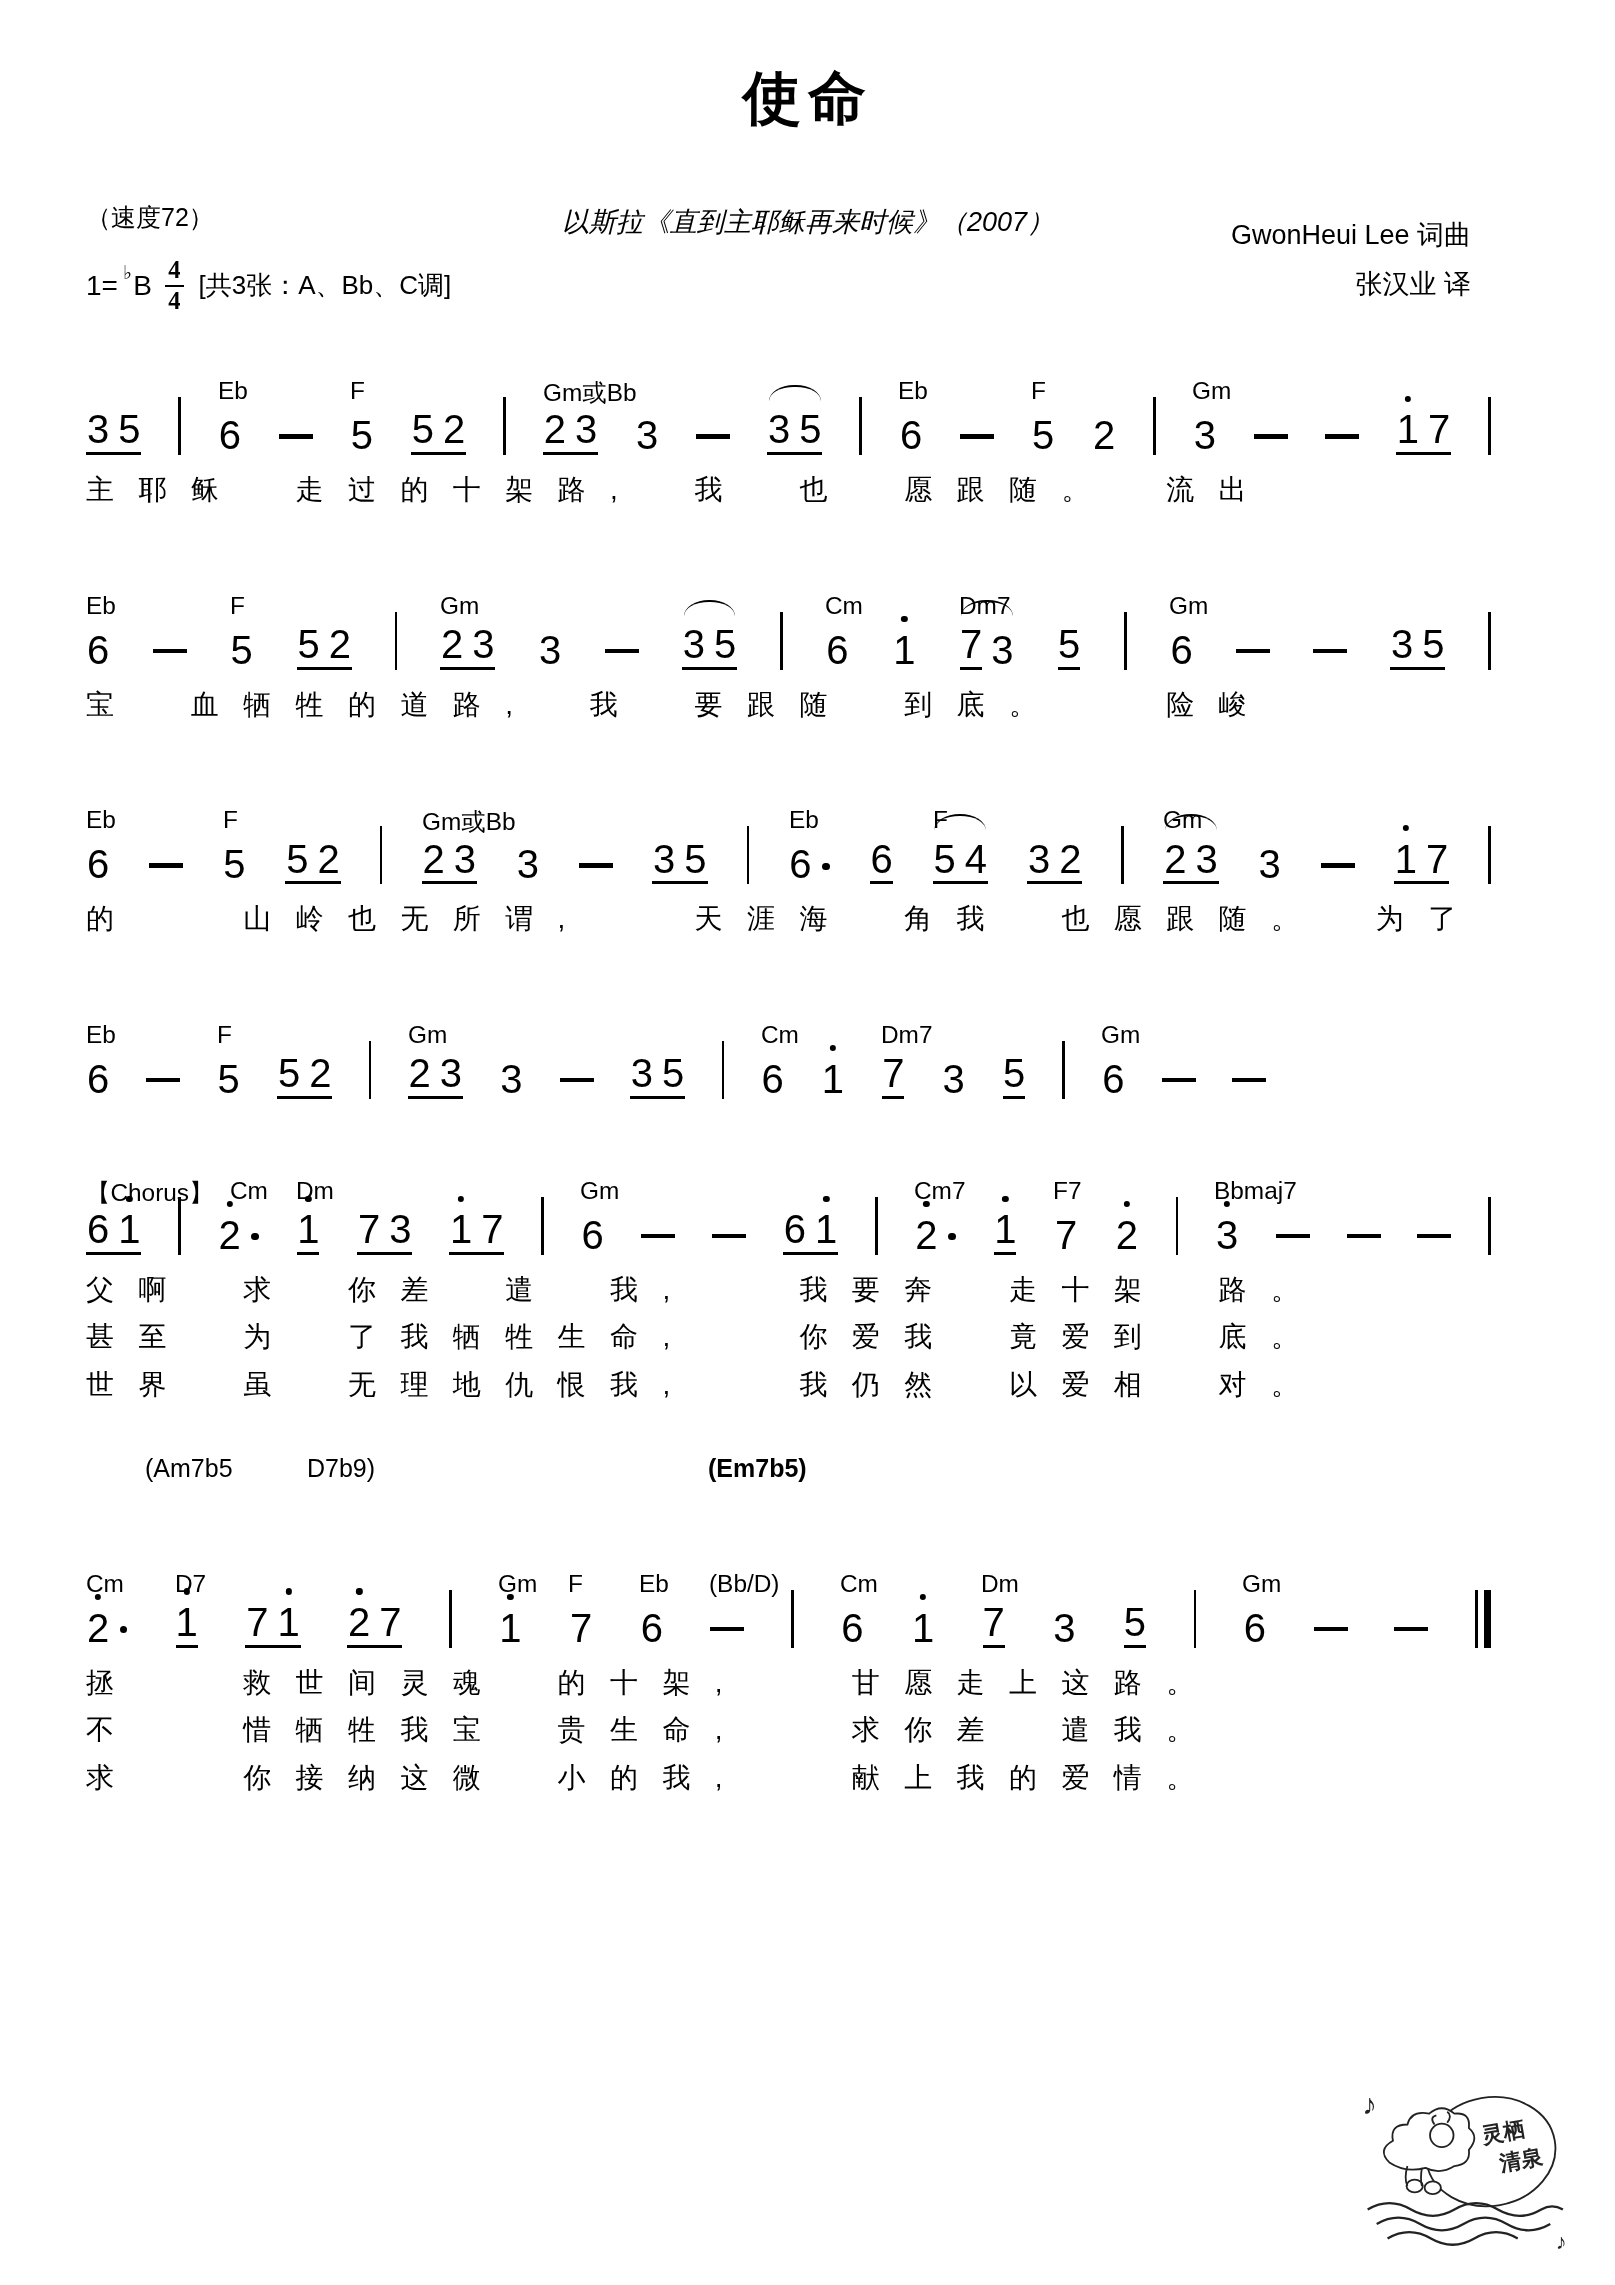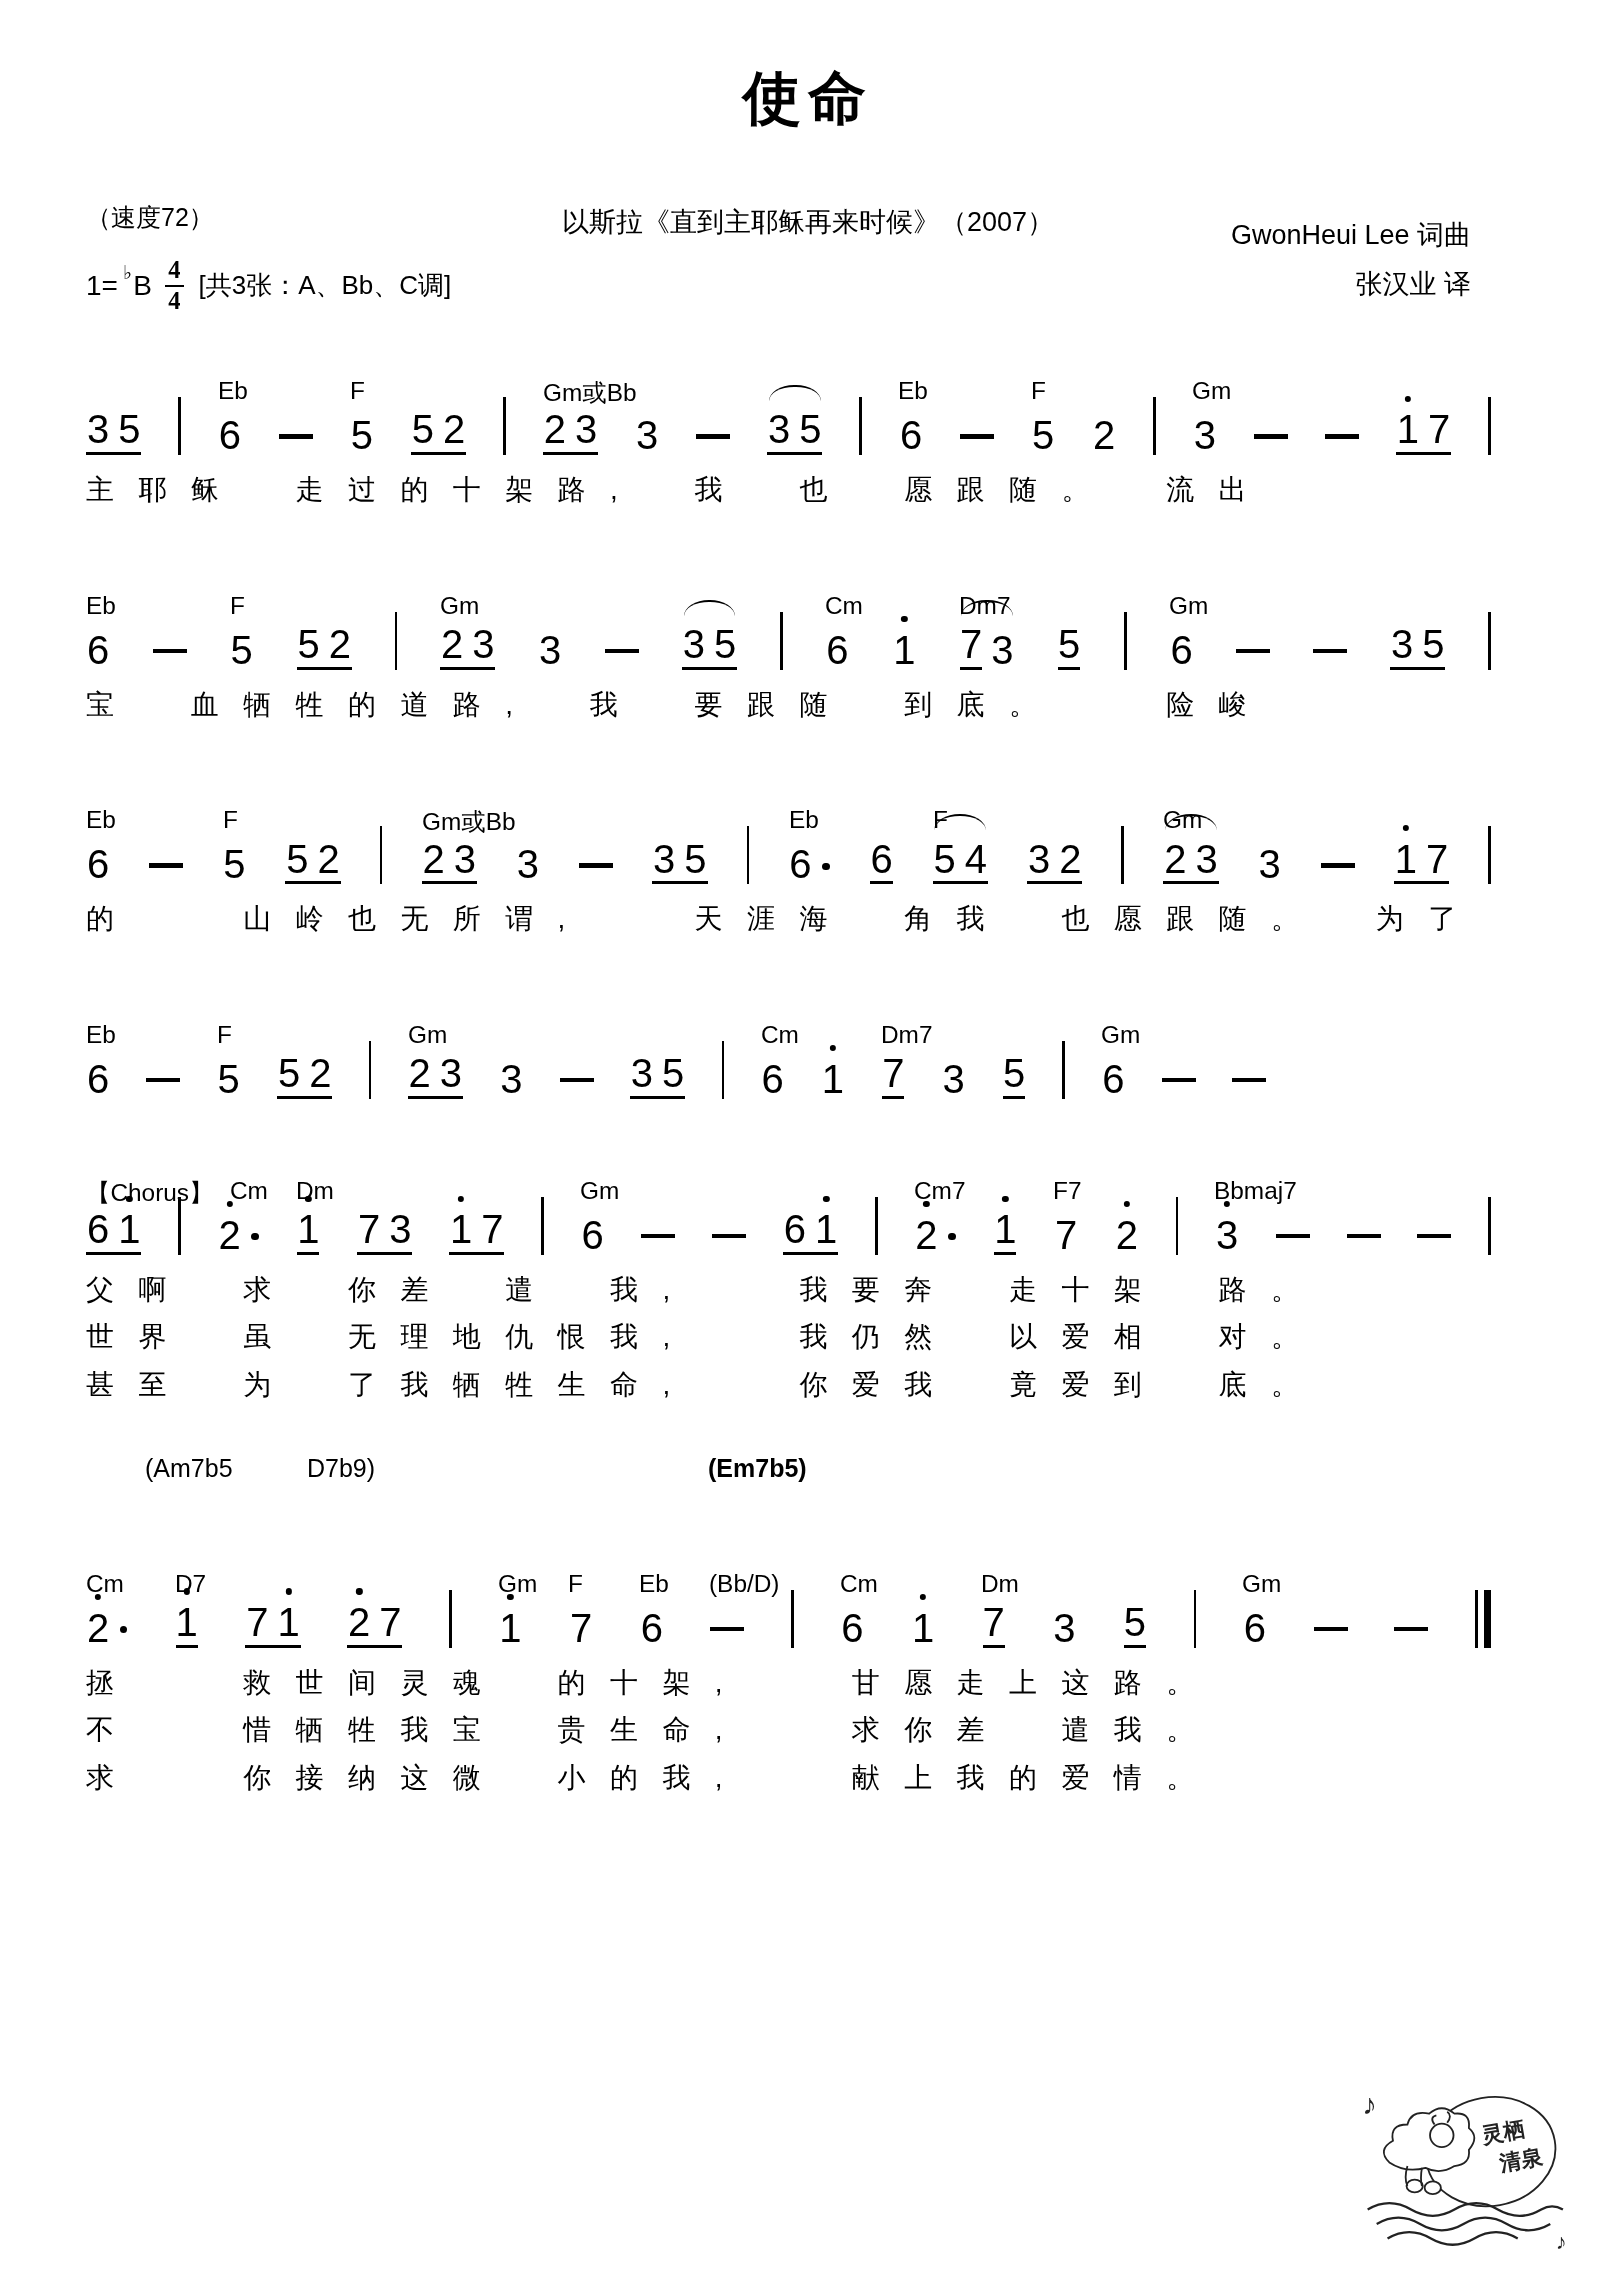--- a/index.html
+++ b/index.html
@@ -10,21 +10,21 @@
   }
   .page{position:relative;width:100%;height:100%;}
 
   
   .header{position:relative;height:337px;}
   .title{
     margin:0;position:absolute;left:0;right:0;top:60px;text-align:center;
     font-size:58px;font-weight:900;letter-spacing:7.2px;
   }
   .tempo{position:absolute;left:86px;top:201px;font-size:25px;}
-  .subtitle{position:absolute;left:0;right:0;top:204px;text-align:center;font-size:27px;}
+  .subtitle{position:absolute;left:0;right:0;top:204px;text-align:center;font-size:27px;font-style:italic;}
   .credit1{position:absolute;right:145px;top:217px;font-size:27px;}
   .credit2{position:absolute;right:145px;top:266px;font-size:27px;}
   .keyline{position:absolute;left:86px;top:257px;font-size:28px;display:flex;align-items:center;}
   .flat{font-size:19px;position:relative;top:-13.6px;margin-left:5.4px;margin-right:0.9px;}
   .ts{display:inline-flex;flex-direction:column;align-items:center;font-weight:bold;
       font-size:24.4px;line-height:1.1;margin:0 14.5px 0 12.7px;font-family:"Liberation Serif","DejaVu Serif",serif;}
   .ts-num{border-bottom:2.7px solid #000;padding:0 3.6px 0.9px;}
   .ts-den{padding-top:0.9px;}
   .keynote{font-size:26px;}
 
@@ -390,22 +390,22 @@
           <span class="tok">
             <span class="char oct">3</span>
           </span>
           <span class="dash"></span>
           <span class="dash"></span>
           <span class="dash"></span>
           <span class="bar"></span>
         </div>
         <div class="lyrics">
           <div class="lyricrow">父啊　求　你差　遣　我,　　我要奔　走十架　路。</div>
+          <div class="lyricrow">甚至　为　了我牺牲生命,　　你爱我　竟爱到　底。</div>
           <div class="lyricrow">世界　虽　无理地仇恨我,　　我仍然　以爱相　对。</div>
-          <div class="lyricrow">甚至　为　了我牺牲生命,　　你爱我　竟爱到　底。</div>
         </div>
         <div class="altrow">
           <span class="altchord" style="left: 59px;">(Am7b5</span>
           <span class="altchord" style="left: 221px;">D7b9)</span>
           <span class="altchord" style="left: 622px; font-weight: bold;">(Em7b5)</span>
         </div>
         <span class="chord" style="left: 144px;">Cm</span>
         <span class="chord" style="left: 210px;">Dm</span>
         <span class="chord" style="left: 494px;">Gm</span>
         <span class="chord" style="left: 828px;">Cm7</span>

